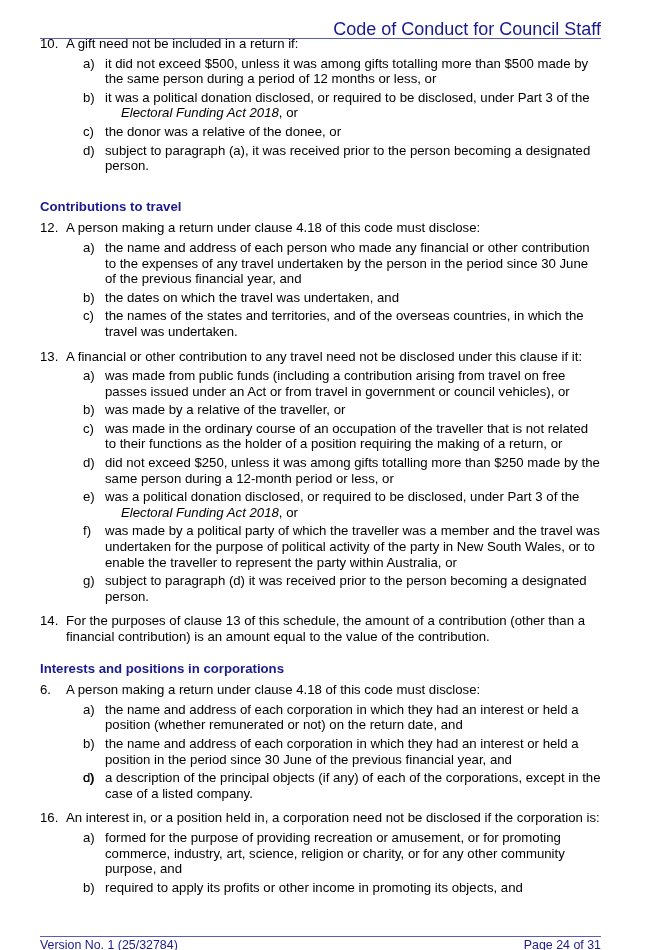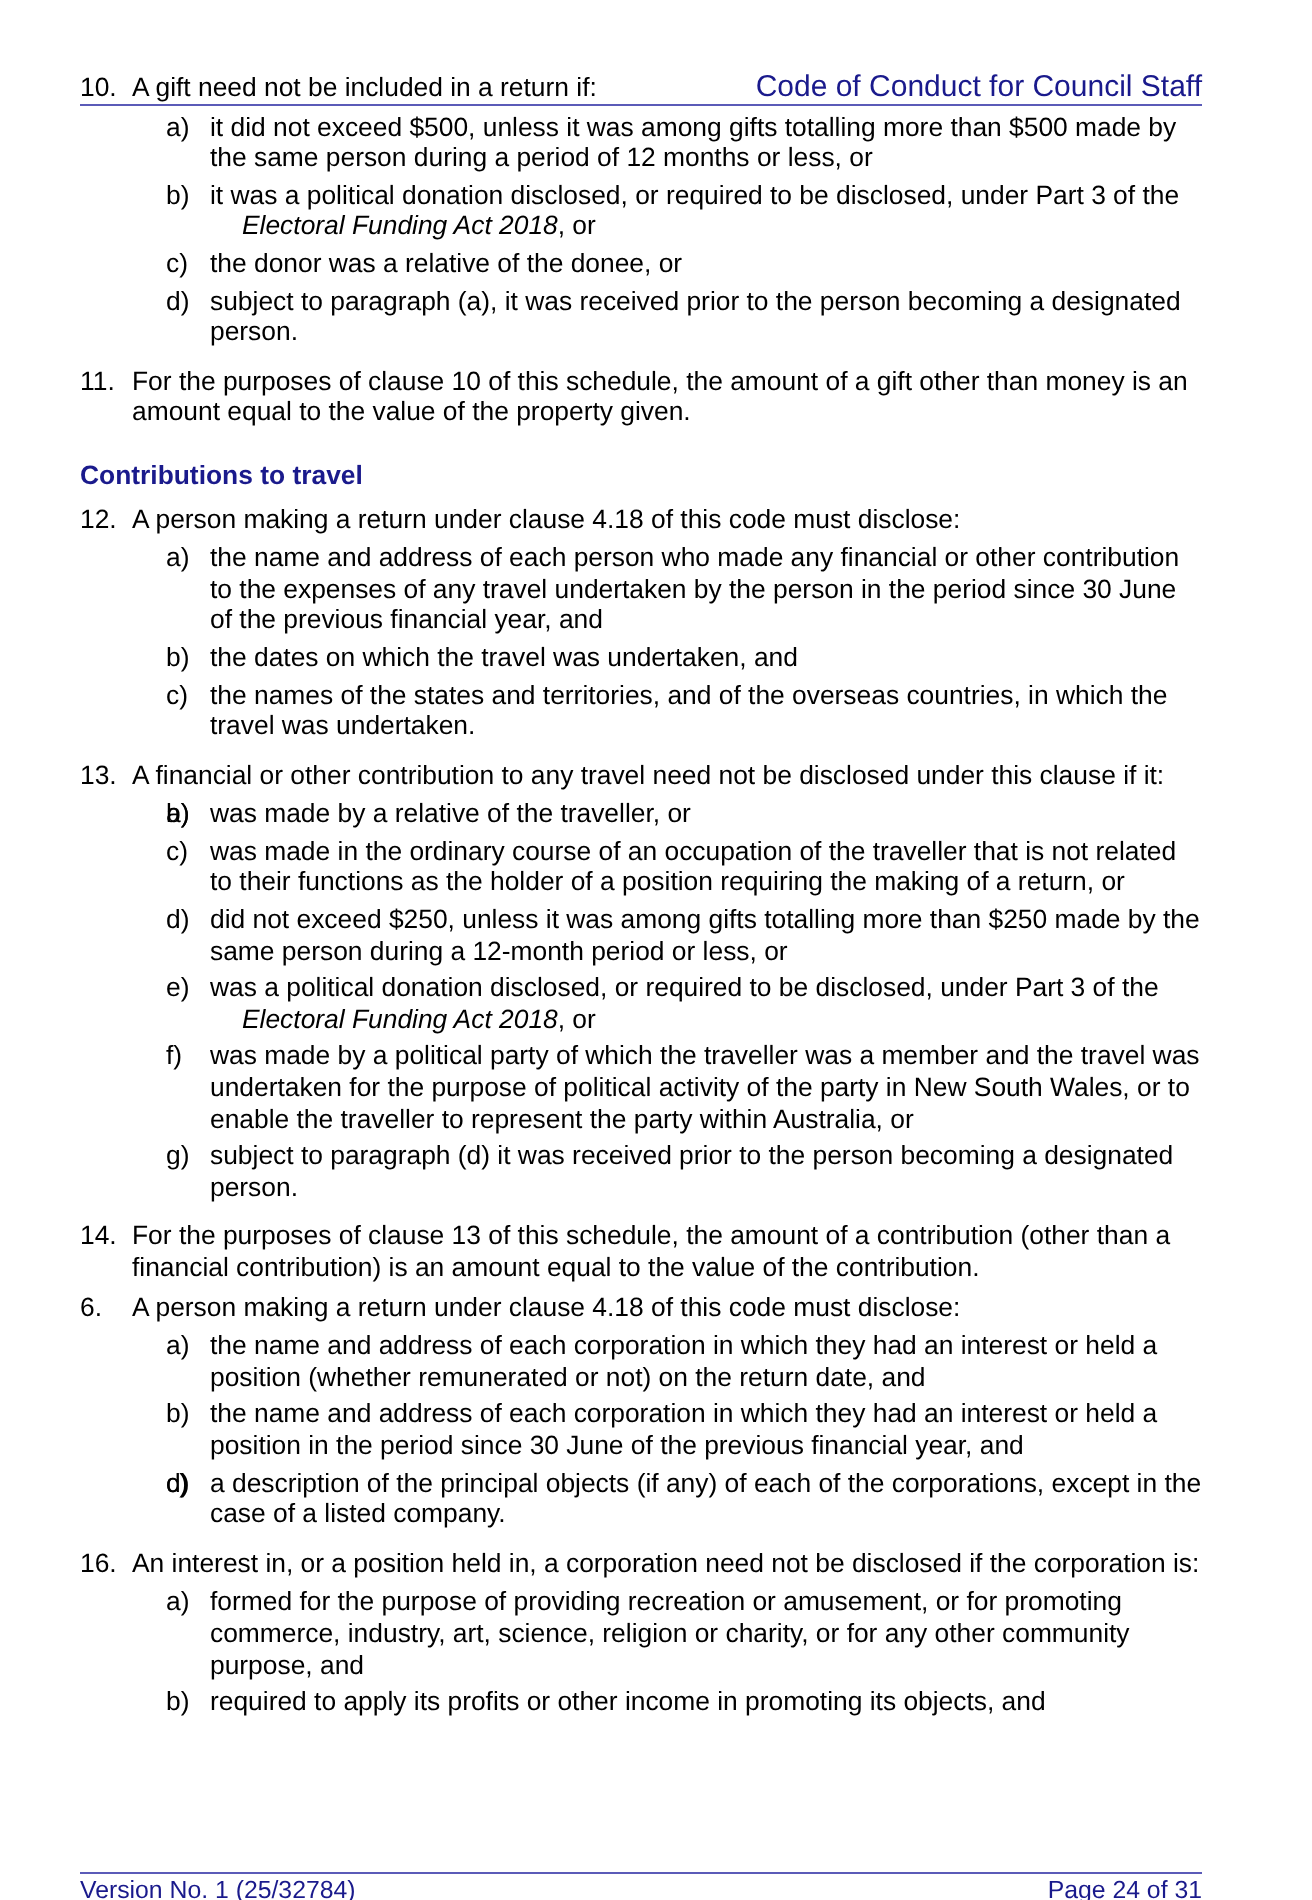--- a/index.html
+++ b/index.html
@@ -2,23 +2,23 @@
 <html><head>
 <meta charset="utf-8">
 <style>
   html, body { margin: 0; padding: 0; background: #ffffff; }
   body {
     width: 656px; height: 950px; position: relative; overflow: hidden;
     font-family: "Liberation Sans", sans-serif; color: #000;
     font-size: 13.2px; line-height: 15.6px;
   }
   .header {
-    position: absolute; left: 40px; right: 55px; top: 36px;
+    position: absolute; left: 40px; right: 55px; top: 22px;
     border-bottom: 1px solid #5b5bb8; text-align: right;
-    color: #1a1a8c; font-size: 15px; line-height: 15px; padding-bottom: 1px;
+    color: #1a1a8c; font-size: 18px; line-height: 15px; padding-bottom: 1px;
   }
   .content { position: absolute; left: 40px; top: 36px; width: 562px; }
   .clause { position: relative; padding-left: 26px; margin-bottom: 4px; }
   .clause .num { position: absolute; left: 0; top: 0; }
   .sublist { margin-top: 3px; }
   .sub { position: relative; padding-left: 65px; margin-bottom: 3px; }
   .sub .letter { position: absolute; left: 43px; top: 0; }
   .gap { height: 6px; }
   .heading {
     color: #1a1a8c; font-weight: bold; font-size: 13.2px;
@@ -46,58 +46,55 @@
     <div>A gift need not be included in a return if:</div>
   </div>
   <div class="sublist">
     <div class="sub"><span class="letter">a)</span><span>it did not exceed $500, unless it was among gifts totalling more than $500 made by the same person during a period of 12 months or less, or</span></div>
     <div class="sub"><span class="letter">b)</span><span>it was a political donation disclosed, or required to be disclosed, under Part 3 of the </span><em>Electoral Funding Act 2018</em><span>, or</span></div>
     <div class="sub"><span class="letter">c)</span><span>the donor was a relative of the donee, or</span></div>
     <div class="sub"><span class="letter">d)</span><span>subject to paragraph (a), it was received prior to the person becoming a designated person.</span></div>
   </div>
   <div class="gap"></div>
 
-  <div class="clause">
-    <span class="num">11.</span>
-    <div>For the purposes of clause 10 of this schedule, the amount of a gift other than money is an amount equal to the value of the property given.</div>
-  </div>
 
   <div class="heading">Contributions to travel</div>
 
   <div class="clause">
     <span class="num">12.</span>
     <div>A person making a return under clause 4.18 of this code must disclose:</div>
   </div>
   <div class="sublist">
     <div class="sub"><span class="letter">a)</span><span>the name and address of each person who made any financial or other contribution to the expenses of any travel undertaken by the person in the period since 30 June of the previous financial year, and</span></div>
     <div class="sub"><span class="letter">b)</span><span>the dates on which the travel was undertaken, and</span></div>
     <div class="sub"><span class="letter">c)</span><span>the names of the states and territories, and of the overseas countries, in which the travel was undertaken.</span></div>
   </div>
   <div class="gap"></div>
 
   <div class="clause">
     <span class="num">13.</span>
     <div>A financial or other contribution to any travel need not be disclosed under this clause if it:</div>
   </div>
   <div class="sublist">
-    <div class="sub"><span class="letter">a)</span></div>
+    <div class="sub"><span class="letter">a)</span><span>was made from public funds (including a contribution arising from travel on free passes issued under an Act or from travel in government or council vehicles), or</span></div>
     <div class="sub"><span class="letter">b)</span><span>was made by a relative of the traveller, or</span></div>
     <div class="sub"><span class="letter">c)</span><span>was made in the ordinary course of an occupation of the traveller that is not related to their functions as the holder of a position requiring the making of a return, or</span></div>
     <div class="sub"><span class="letter">d)</span><span>did not exceed $250, unless it was among gifts totalling more than $250 made by the same person during a 12-month period or less, or</span></div>
     <div class="sub"><span class="letter">e)</span><span>was a political donation disclosed, or required to be disclosed, under Part 3 of the </span><em>Electoral Funding Act 2018</em><span>, or</span></div>
     <div class="sub"><span class="letter">f)</span><span>was made by a political party of which the traveller was a member and the travel was undertaken for the purpose of political activity of the party in New South Wales, or to enable the traveller to represent the party within Australia, or</span></div>
     <div class="sub"><span class="letter">g)</span><span>subject to paragraph (d) it was received prior to the person becoming a designated person.</span></div>
   </div>
   <div class="gap"></div>
 
   <div class="clause">
     <span class="num">14.</span>
     <div>For the purposes of clause 13 of this schedule, the amount of a contribution (other than a financial contribution) is an amount equal to the value of the contribution.</div>
   </div>
 
+  <div class="heading">Interests and positions in corporations</div>
 
   <div class="clause">
     <span class="num">6.</span>
     <div>A person making a return under clause 4.18 of this code must disclose:</div>
   </div>
   <div class="sublist">
     <div class="sub"><span class="letter">a)</span><span>the name and address of each corporation in which they had an interest or held a position (whether remunerated or not) on the return date, and</span></div>
     <div class="sub"><span class="letter">b)</span><span>the name and address of each corporation in which they had an interest or held a position in the period since 30 June of the previous financial year, and</span></div>
     <div class="sub"><span class="letter">c)</span></div>
     <div class="sub"><span class="letter">d)</span><span>a description of the principal objects (if any) of each of the corporations, except in the case of a listed company.</span></div>

